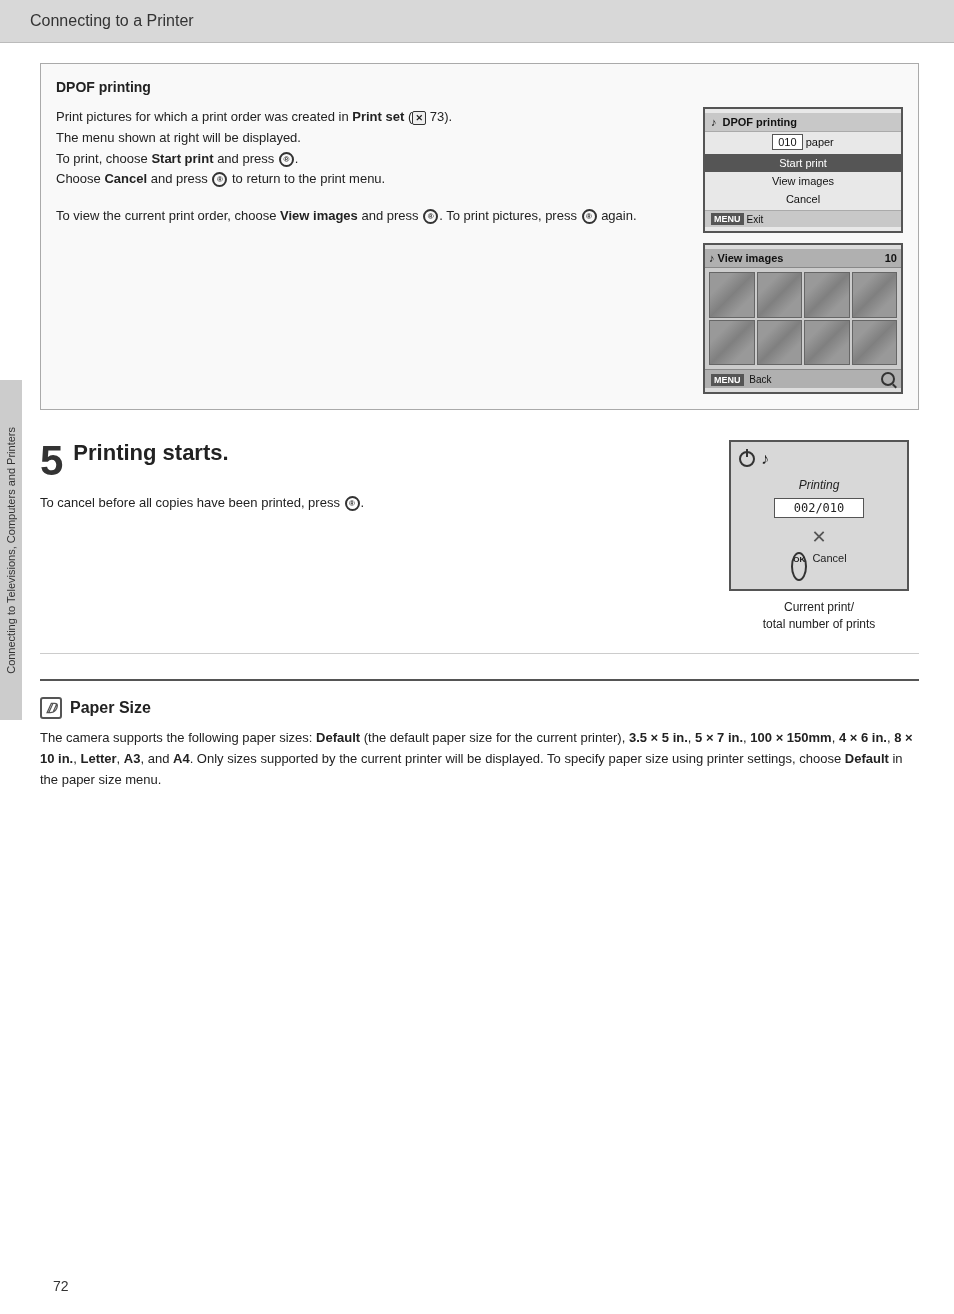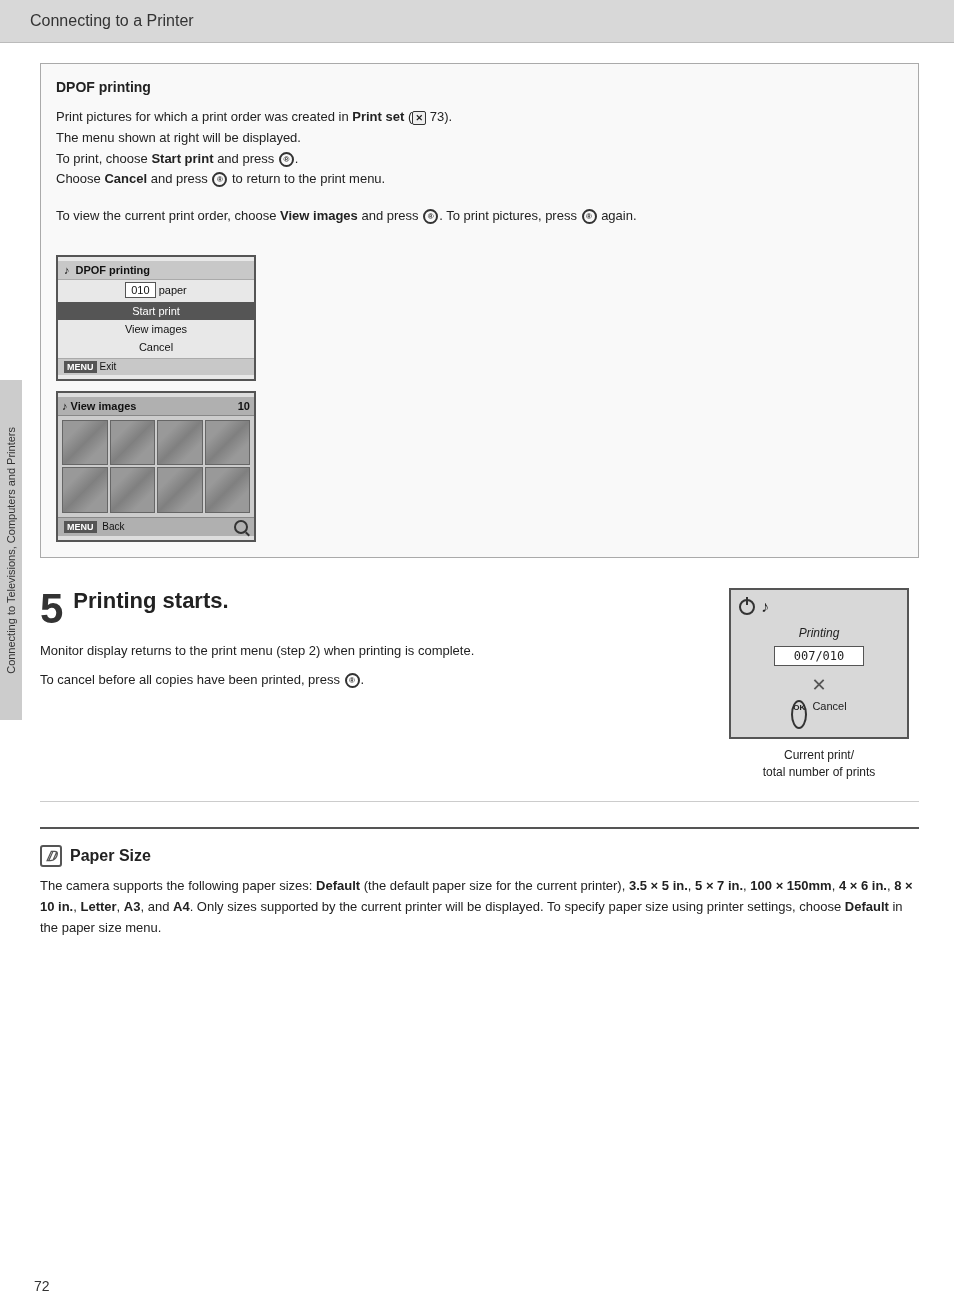--- a/index.html
+++ b/index.html
@@ -58,21 +58,20 @@
       font-size: 14px;
       font-weight: bold;
       margin-bottom: 12px;
       color: #222;
     }
 
     .dpof-content {
       display: flex;
       gap: 20px;
       align-items: flex-start;
-      flex-direction: column;
     }
 
     .dpof-text {
       flex: 1;
       font-size: 13px;
       line-height: 1.6;
     }
     .dpof-text p {
       margin-bottom: 8px;
     }
@@ -370,21 +369,21 @@
     }
     .note-body {
       font-size: 13px;
       line-height: 1.65;
     }
 
     
     .page-number {
       position: absolute;
       bottom: 20px;
-      left: 34px;
+      left: 53px;
       font-size: 14px;
       color: #333;
     }
 
     
     .ok-circle {
       display: inline-block;
       border: 2px solid #333;
       border-radius: 50%;
       width: 15px;
@@ -494,34 +493,33 @@
       </div>
     </div>
   </div>
 
   <div class="step-section">
     <div class="step-left">
       <div>
         <span class="step-number">5</span><span class="step-title">Printing starts.</span>
       </div>
       <div class="step-body">
-        <p>Monitor display returns to the print menu (step 2) when printing is complete.</p>
         <p>To cancel before all copies have been printed, press <span class="ok-circle">®</span>.</p>
       </div>
     </div>
 
     <div class="step-right">
       <div class="printing-screen">
         <div class="printing-screen-header">
           <span class="power-icon"></span>
           <span style="font-size:16px;">♪</span>
         </div>
         <div class="printing-label">Printing</div>
         <div class="progress-box">
-          <span>007/010</span>
+          <span>002/010</span>
         </div>
         <div class="x-icon-center">✕</div>
         <div class="cancel-row">
           <span class="ok-btn-small">OK</span>
           <span>Cancel</span>
         </div>
       </div>
       <div class="caption-text">Current print/<br>total number of prints</div>
     </div>
   </div>

